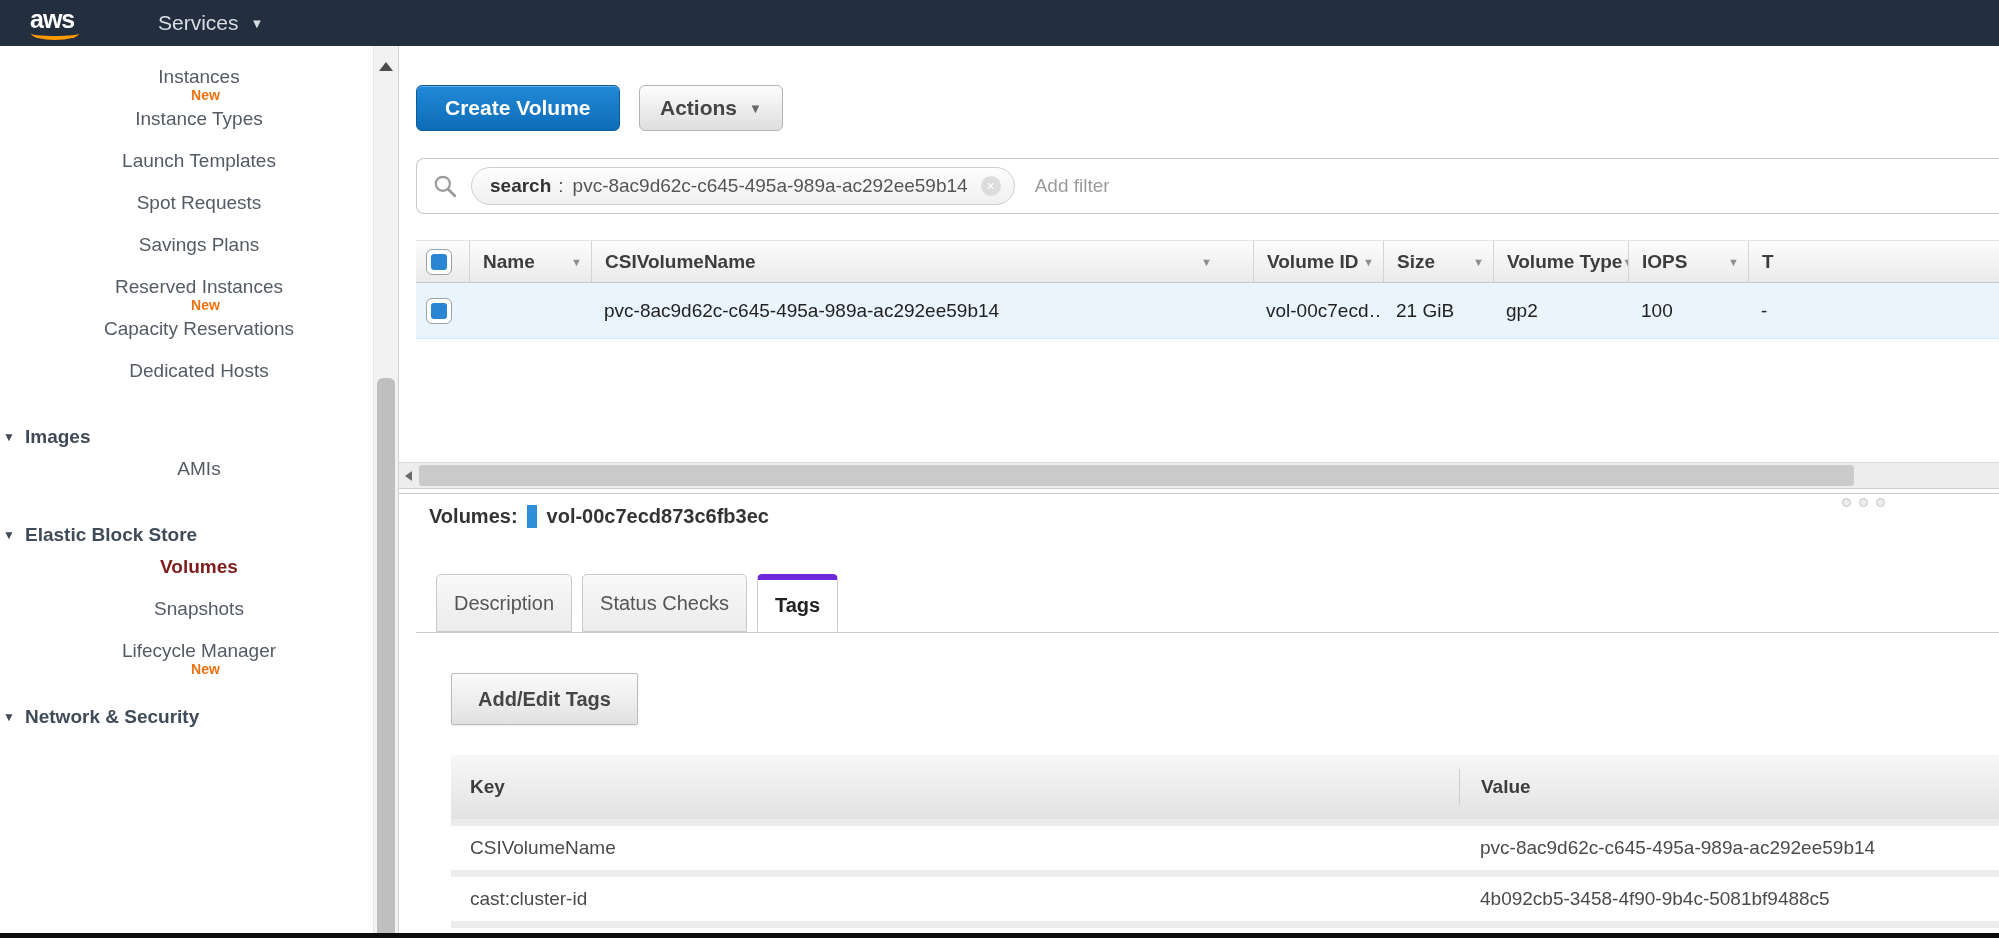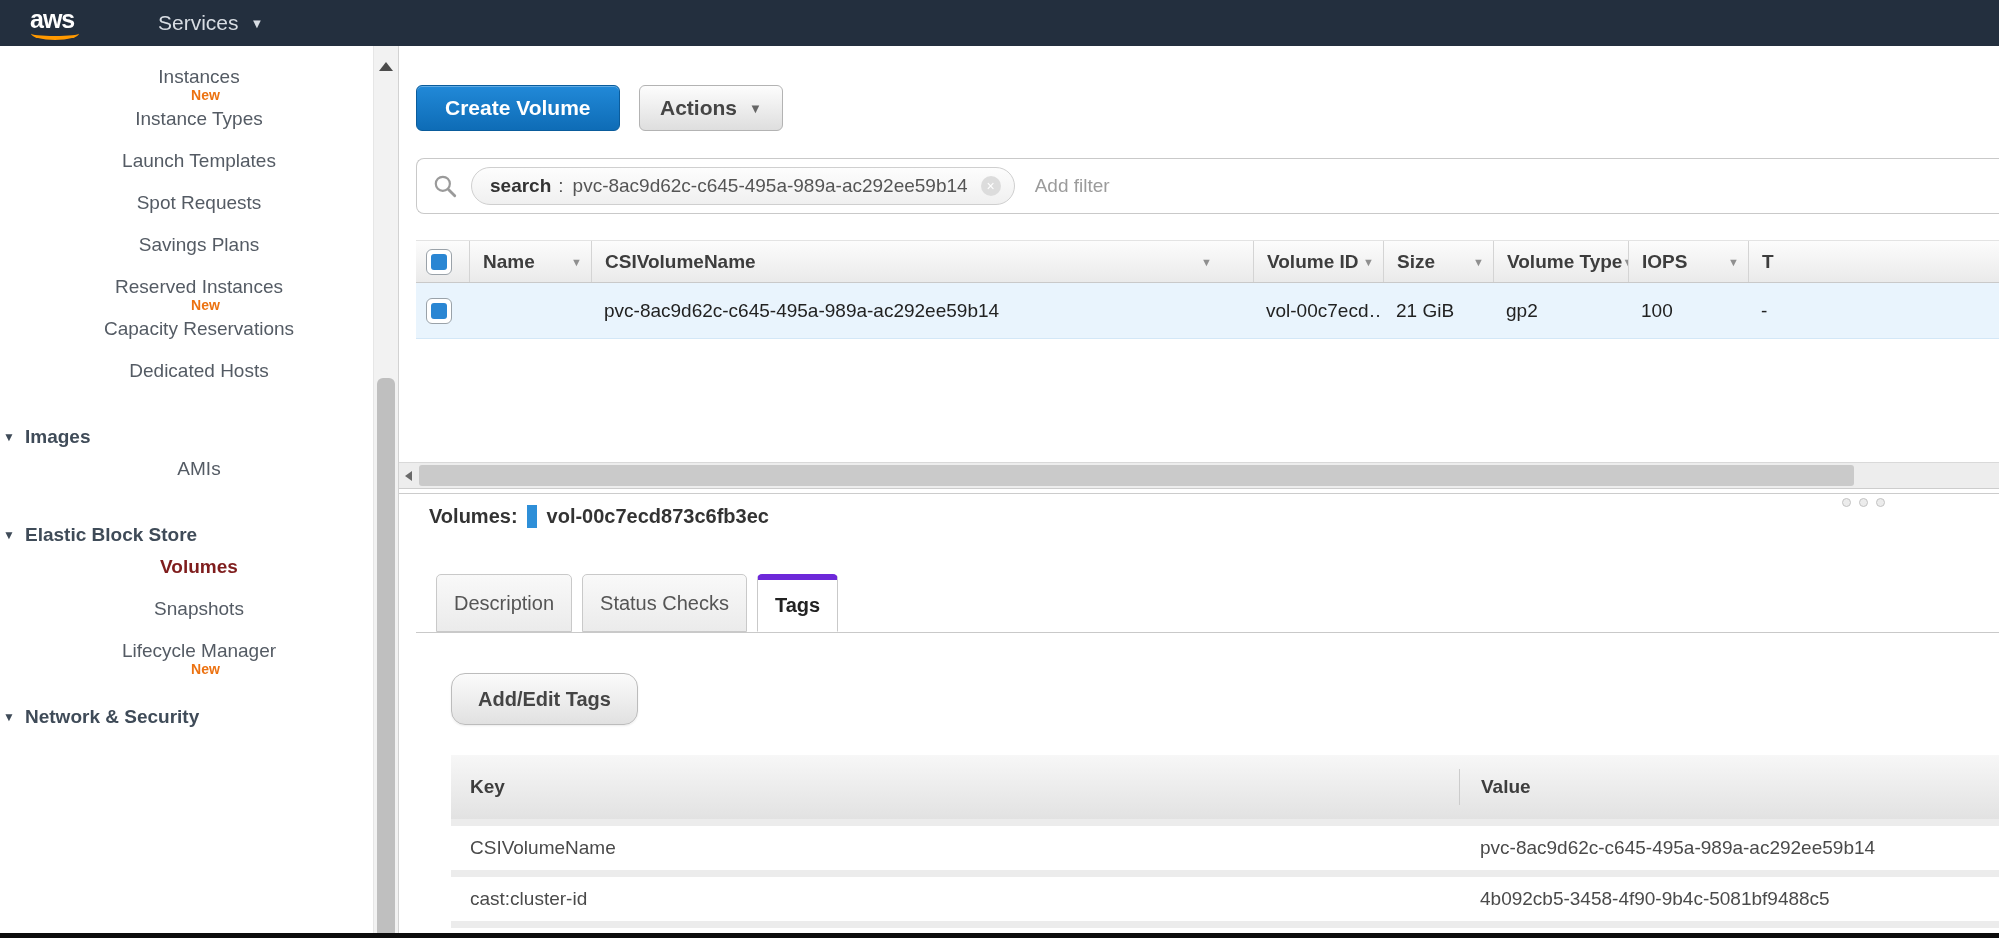--- a/index.html
+++ b/index.html
@@ -117,21 +117,21 @@
   .tab { height:58px; margin-bottom:-1px; margin-right:10px; padding:0 17px;
          display:flex; align-items:center; font-size:20px; color:#555;
          background:linear-gradient(#f9f9f9,#ebebeb); border:1px solid #c9c9c9;
          border-radius:5px 5px 0 0; cursor:pointer; }
   .tab.active { background:#fff; border-top:6px solid #6d28d9; border-bottom:1px solid #fff;
                 font-weight:700; color:#222; }
 
   .btn-addedit { position:absolute; left:52px; top:627px; height:52px; padding:0 26px;
                  display:flex; align-items:center; font-size:20px; font-weight:700; color:#454545;
                  background:linear-gradient(#fbfbfb,#e1e1e1); border:1px solid #bcbcbc;
-                 border-radius:14px; box-shadow:0 1px 2px rgba(0,0,0,.08); cursor:pointer; }
+                 border-radius:2px; box-shadow:0 1px 2px rgba(0,0,0,.08); cursor:pointer; }
 
   
   .ttable { position:absolute; left:52px; right:0; top:709px; font-size:19px; }
   .thead { display:flex; height:64px; align-items:center; font-weight:700; color:#3d3d3d;
            background:linear-gradient(#f7f7f7,#e2e2e2); }
   .tkey { width:1008px; padding-left:19px; }
   .tval { flex:1; padding-left:21px; }
   .thead .tval { border-left:1px solid #cccccc; height:36px; display:flex; align-items:center; }
   .tsep { height:7px; background:#ececec; }
   .trow { display:flex; height:44px; align-items:center; background:#fff; color:#4a4a4a; }

